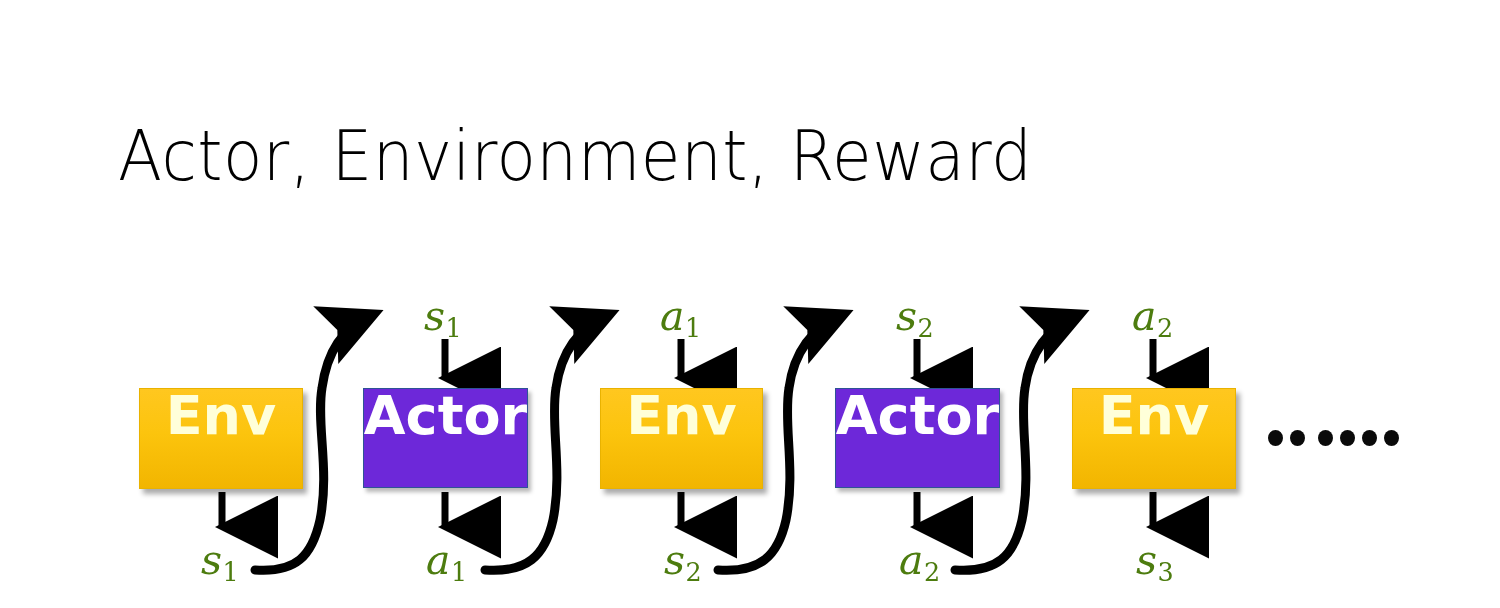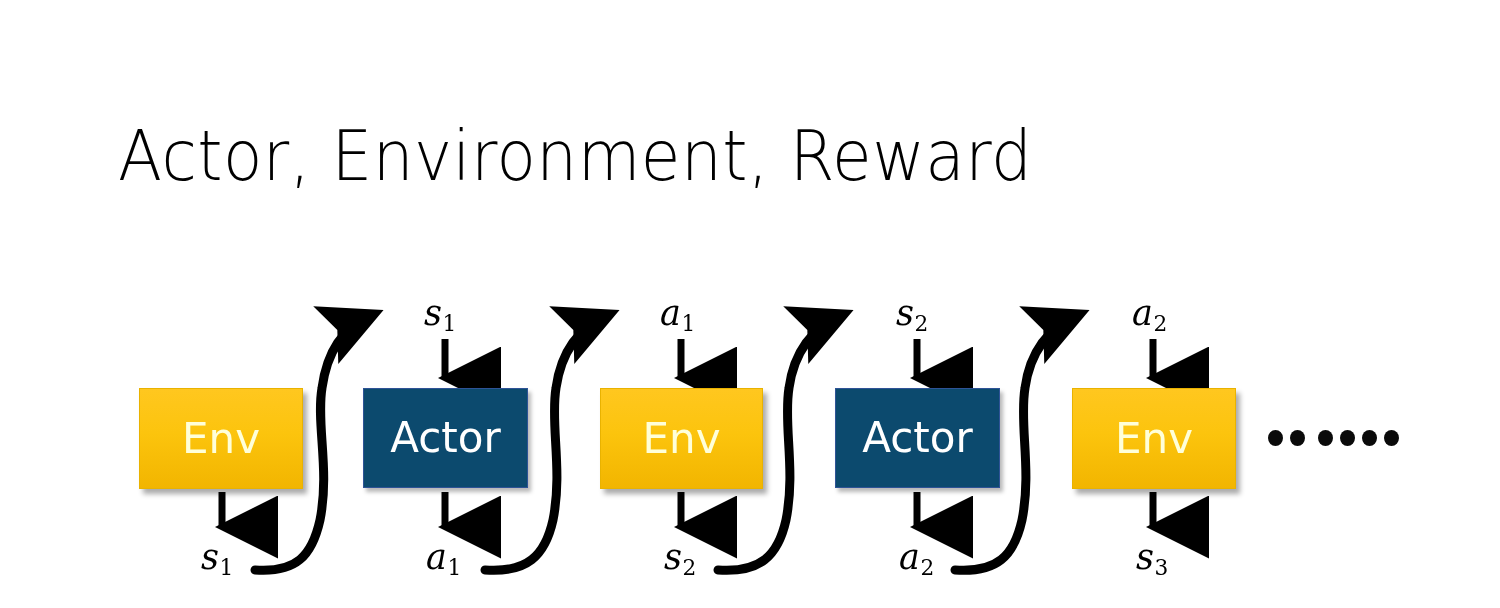--- a/index.html
+++ b/index.html
@@ -44,50 +44,49 @@
     position: absolute;
     left: 0; top: 0;
     width: 1500px;
     height: 608px;
   }
 
   
   .node {
     position: absolute;
     display: flex;
-    align-items: center;
     justify-content: center;
     box-sizing: border-box;
-    font-size: 42px;
+    font-size: 54px;
     line-height: 1;
     font-family: "DejaVu Sans", "Liberation Sans", sans-serif;
-    font-weight: 400;
+    font-weight: 700;
     user-select: none;
   }
   .node.env {
     background: linear-gradient(180deg, #FFC71F 0%, #FCC40D 45%, #F2B500 100%);
     color: #FFFFD9;
     border: 1px solid #E9B200;
     box-shadow: 4px 5px 5px rgba(0,0,0,0.33);
   }
   .node.actor {
-    background: #0c4a6e;
+    background: #6d28d9;
     color: #FFFFFF;
     border: 1.5px solid #2E5396;
     box-shadow: 3px 4px 4px rgba(0,0,0,0.28);
   }
 
   
   .mathlabel {
     position: absolute;
     font-family: "DejaVu Serif", "Liberation Serif", serif;
     font-style: italic;
-    font-size: 35px;
+    font-size: 41px;
     line-height: 1;
-    color: #000000;
+    color: #4d7c0f;
     white-space: nowrap;
     user-select: none;
   }
   .mathlabel sub {
     font-style: normal;
     font-size: 0.62em;
     vertical-align: -0.26em;
     margin-left: 0.5px;
   }
 

